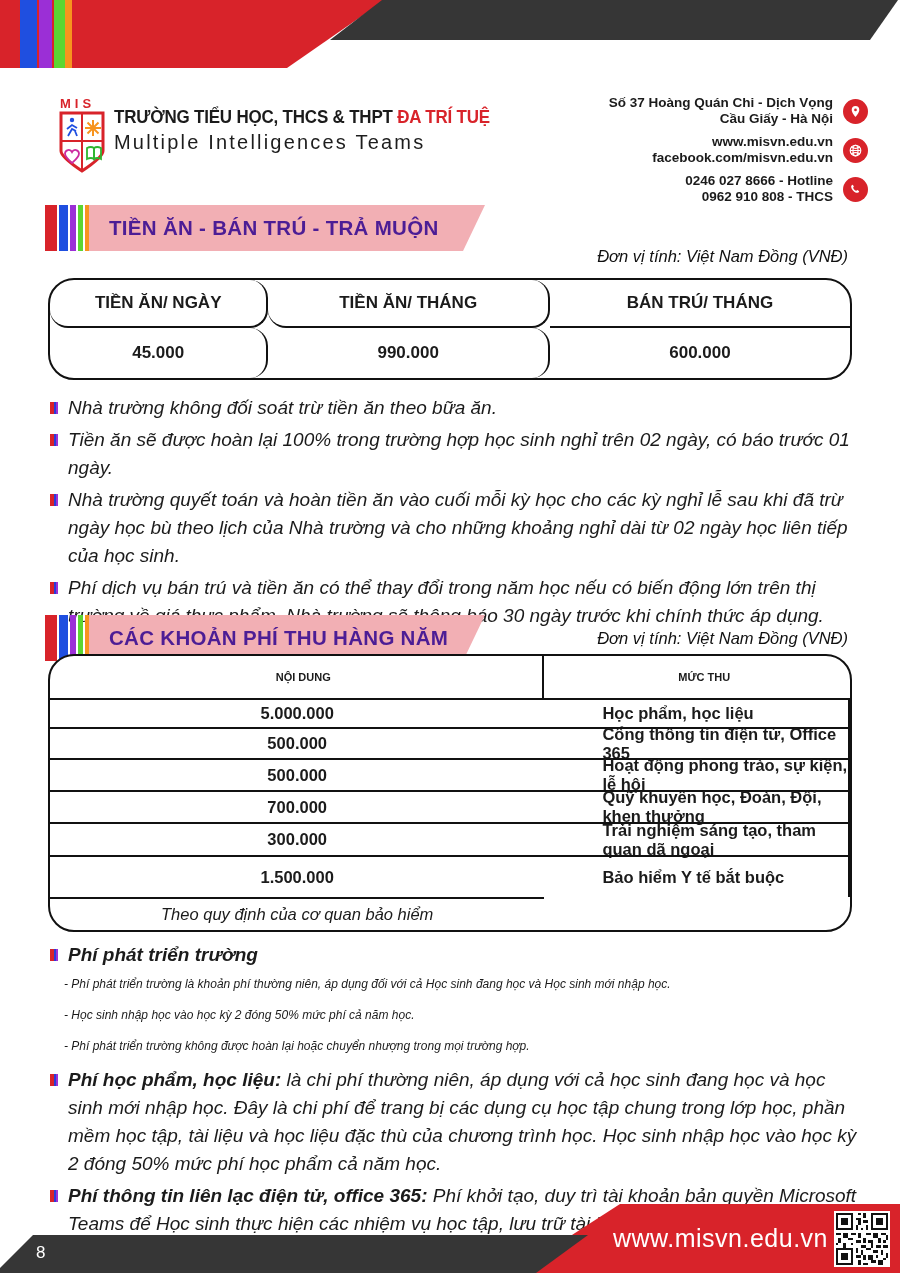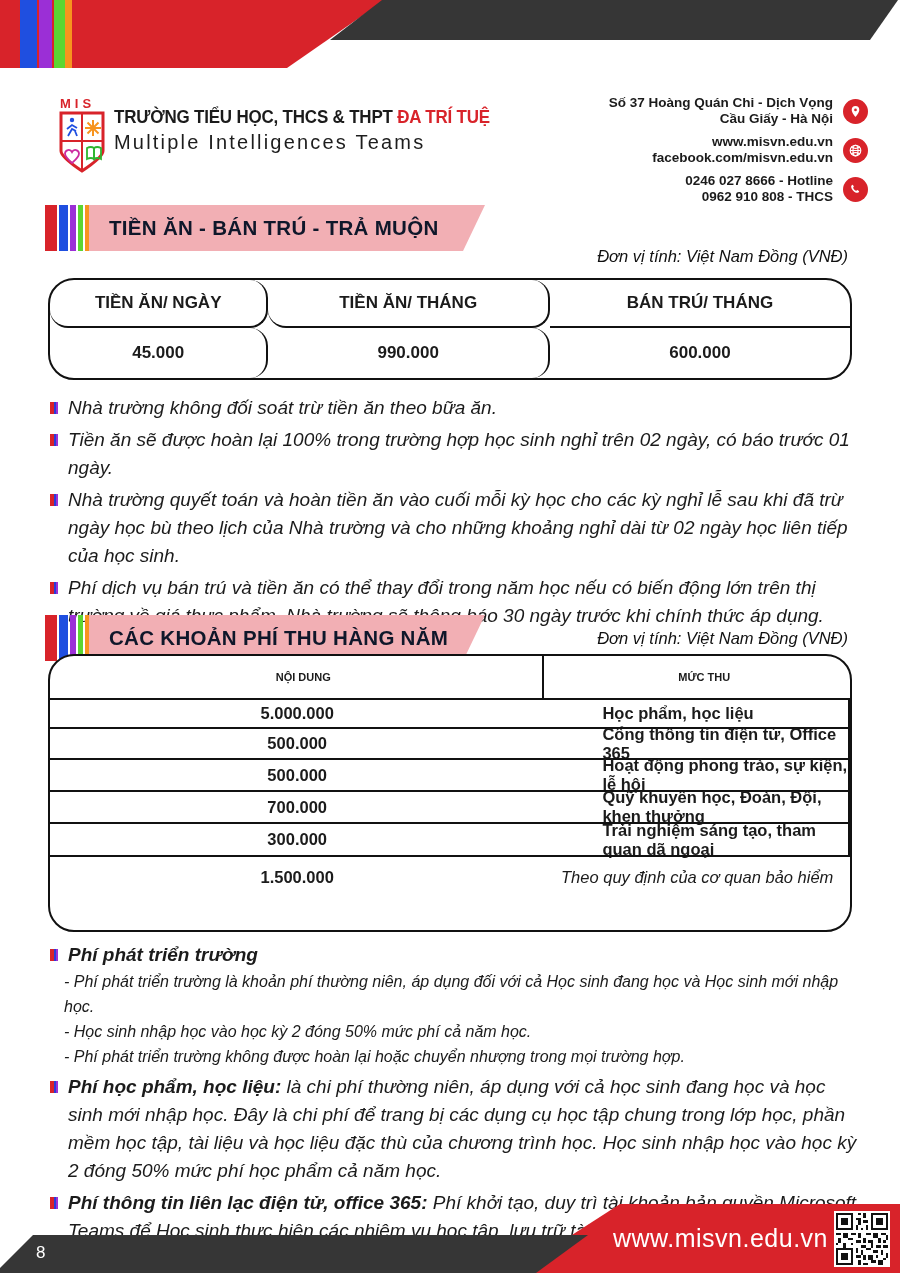--- a/index.html
+++ b/index.html
@@ -27,21 +27,21 @@
   .ctext{text-align:right;font-size:13.5px;font-weight:bold;line-height:16px;padding-right:10px;white-space:nowrap;}
   .cicon{width:25px;height:25px;border-radius:50%;background:#D8232A;flex:0 0 25px;
     display:flex;align-items:center;justify-content:center;}
 
   
   .banner{left:45px;width:440px;height:46px;}
   .banner .bar{position:absolute;top:0;bottom:0;}
   .banner .pink{position:absolute;left:44px;right:0;top:0;bottom:0;background:#F2AFB4;
     clip-path:polygon(0 0,100% 0,calc(100% - 22px) 100%,0 100%);
     display:flex;align-items:center;padding-left:20px;box-sizing:border-box;}
-  .banner .pink span{font-size:20.5px;font-weight:bold;color:#0f172a;letter-spacing:.3px;}
+  .banner .pink span{font-size:20.5px;font-weight:bold;color:#4c1d95;letter-spacing:.3px;}
   .unit-note{right:52px;font-size:16.5px;font-style:italic;color:#101010;}
 
   
   .tbl{box-sizing:border-box;border:2px solid #111;border-radius:26px;overflow:hidden;background:#fff;}
   .cell{display:flex;align-items:center;justify-content:center;box-sizing:border-box;}
   #table1{left:48px;top:278px;width:804px;height:102px;display:grid;
     grid-template-columns:27.3% 35.2% 37.5%;grid-template-rows:48px 50px;}
   #table1 .c1,#table1 .c2{border-right:2px solid #111;border-radius:18px;}
   #table1 .hrow{border-bottom:2px solid #111;font-weight:bold;font-size:17px;}
   #table1 .vrow{font-weight:bold;font-size:17px;}
@@ -56,21 +56,21 @@
   #table2 .val{font-weight:bold;font-size:16.5px;}
   #table2 .val.italic{font-weight:normal;font-style:italic;font-size:16.5px;}
 
   
   .bullets{left:48px;width:810px;}
   .bullet-item{display:flex;margin-bottom:4px;}
   .marker{flex:0 0 8px;width:8px;height:12px;margin:8px 10px 0 2px;
     background:linear-gradient(90deg,#D8232A 0 55%,#2B3BD6 55% 80%,#9B2FD6 80% 100%);}
   .btext{font-style:italic;font-size:19px;line-height:28px;}
   .btext b{font-weight:bold;}
-  .subline{font-style:italic;font-size:16px;line-height:25px;margin-left:16px;}
+  .subline{font-style:italic;font-size:12px;line-height:31px;margin-left:16px;}
   .note-gap{height:4px;}
 
   
   .foot-red{left:513px;top:1204px;width:387px;height:69px;background:#D8232A;
     clip-path:polygon(107px 0,387px 0,387px 69px,0 69px);}
   .foot-red .site{position:absolute;left:100px;top:20px;color:#fff;font-size:25px;letter-spacing:.5px;}
   .qr-box{position:absolute;right:10px;top:7px;width:56px;height:56px;background:#fff;padding:2px;box-sizing:border-box;}
   .foot-dark{left:0;top:1235px;width:588px;height:38px;background:#363636;
     clip-path:polygon(33px 0,588px 0,536px 38px,0 38px,0 33px);}
   .foot-dark .pnum{position:absolute;left:36px;top:8px;color:#fff;font-size:17px;}
@@ -219,20 +219,21 @@
 
     <div class="cell label lc rowline">Hoạt động phong trào, sự kiện, lễ hội</div>
     <div class="cell val rowline">700.000</div>
 
     <div class="cell label lc rowline">Quỹ khuyến học, Đoàn, Đội, khen thưởng</div>
     <div class="cell val rowline">300.000</div>
 
     <div class="cell label lc rowline">Trải nghiệm sáng tạo, tham quan dã ngoại</div>
     <div class="cell val rowline">1.500.000</div>
 
+    <div class="cell label lc rowline">Bảo hiểm Y tế bắt buộc</div>
     <div class="cell val italic rowline">Theo quy định của cơ quan bảo hiểm</div>
   </div>
 
   <div class="abs bullets" style="top:941px;">
     <div class="bullet-item" style="margin-bottom:0;">
       <span class="marker"></span>
       <span class="btext"><b>Phí phát triển trường</b></span>
     </div>
     <div class="subline">- Phí phát triển trường là khoản phí thường niên, áp dụng đối với cả Học sinh đang học và Học sinh mới nhập học.</div>
     <div class="subline">- Học sinh nhập học vào học kỳ 2 đóng 50% mức phí cả năm học.</div>

